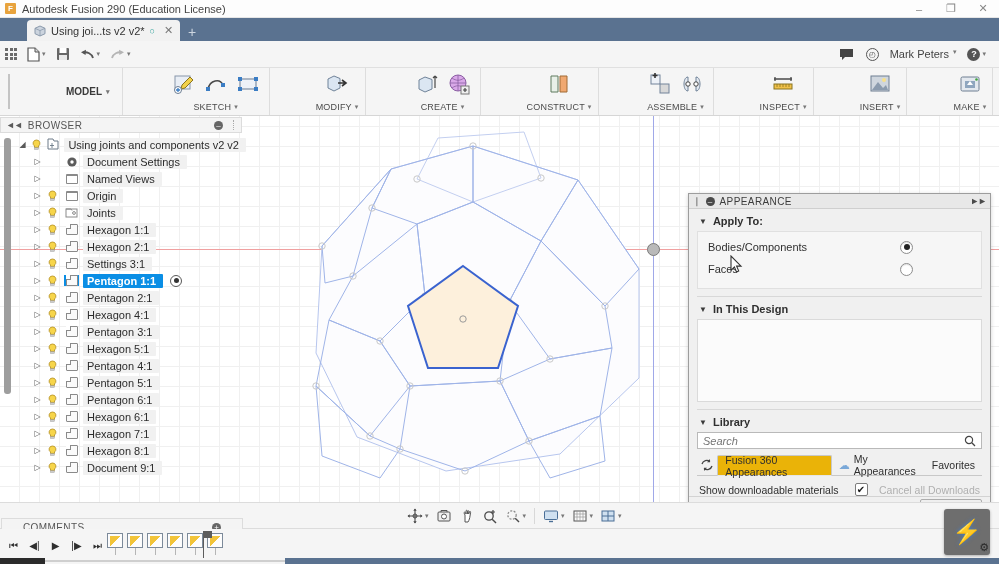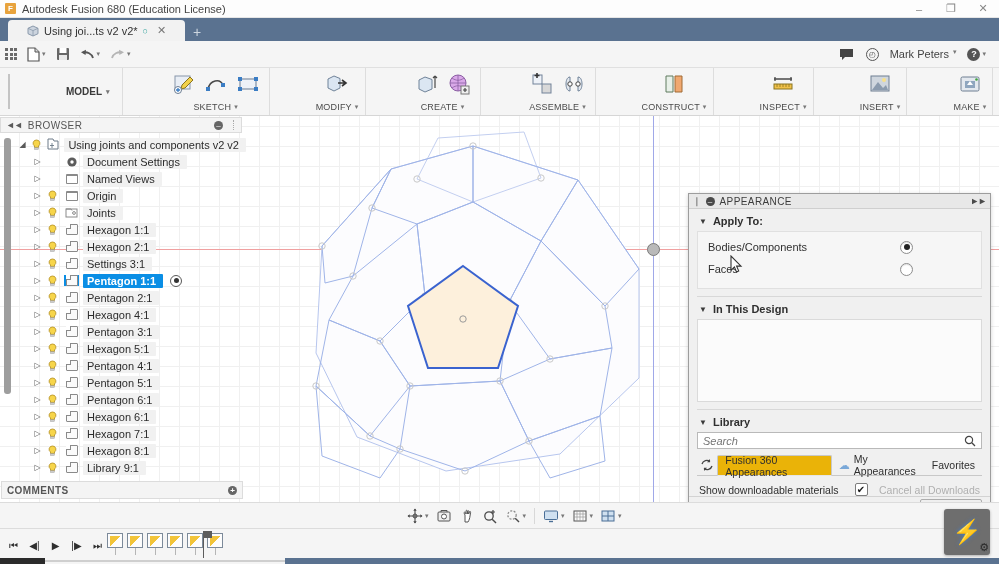--- a/index.html
+++ b/index.html
@@ -31,23 +31,23 @@
     color: #888; font-size: 11px;
   }
 
   
   .tabstrip {
     position: absolute; left: 0; top: 18px; width: 999px; height: 23px;
     background: #5a7290;
     display: flex; align-items: flex-end;
   }
   .doc-tab {
-    margin-left: 8px; height: 21px; background: #f2f2f2;
+    margin-left: 27px; height: 21px; background: #f2f2f2;
     border-radius: 4px 4px 0 0; display: flex; align-items: center;
-    padding: 0 19px; gap: 5px; min-width: 125px;
+    padding: 0 7px; gap: 5px; min-width: 125px;
   }
   .doc-tab .cube-ic { font-size: 11px; color: #8a99ab; }
   .doc-tab .lbl { font-size: 11px; color: #333; }
   .doc-tab .dot { font-size: 9px; color: #3ba7a0; margin-left: auto; }
   .doc-tab .x { font-size: 11px; color: #777; margin-left: 4px; }
   .tab-plus {
     width: 24px; height: 19px; display: flex; align-items: center; justify-content: center;
     color: #cdd6e0; font-size: 14px;
   }
 
@@ -266,24 +266,23 @@
     display: flex; align-items: center; justify-content: center;
   }
 
   
   .navbar {
     position: absolute; left: 0; top: 502px; width: 999px; height: 27px;
     background: #f5f5f5; border-top: 1px solid #dcdcdc; border-bottom: 1px solid #dcdcdc;
     display: flex; align-items: center;
   }
   .comments {
-    position: absolute; left: 1px; top: 481px; width: 242px; height: 18px;
+    position: absolute; left: 1px; top: 518px; width: 242px; height: 18px;
     background: #f4f4f4; border: 1px solid #dcdcdc; display: flex; align-items: center;
-    padding: 0 5px;
-    font-weight: bold;
+    padding: 0 21px;
   }
   .comments .title { font-size: 10px; color: #555; letter-spacing: .4px; }
   .comments .plus {
     margin-left: auto; width: 9px; height: 9px; border-radius: 50%; background: #666; color: #fff;
     display: flex; align-items: center; justify-content: center; font-size: 8px; line-height: 7px;
   }
   .nav-tools {
     position: absolute; left: 404px; top: 503px; height: 25px;
     display: flex; align-items: center; gap: 1px;
   }
@@ -334,21 +333,21 @@
   .cursor { position: absolute; left: 730px; top: 255px; z-index: 60; pointer-events: none; }
   svg { display: block; }
 </style>
 </head>
 <body>
 
 <div id="app">
 
   <div class="titlebar">
     <div class="tb-logo">F</div>
-    <div class="tb-title">Autodesk Fusion 680 (Education License)</div>
+    <div class="tb-title">Autodesk Fusion 290 (Education License)</div>
     <div class="tb-winbtns">
       <div class="tb-winbtn">–</div>
       <div class="tb-winbtn">❐</div>
       <div class="tb-winbtn">✕</div>
     </div>
   </div>
 
   <div class="tabstrip">
     <div class="doc-tab">
       <span class="cube-ic">
@@ -512,51 +511,51 @@
       <div class="rb-label">
         <span>CREATE</span>
         <span class="caret">▾</span>
       </div>
     </div>
 
     <div class="rb-panel">
       <div class="rb-icons">
         <div class="rb-ic">
           <svg width="24" height="24" viewBox="0 0 24 24">
+              <path d="M4 4h7v16H4z" fill="#e8f0e8" stroke="#5f7a5f"></path>
+              <path d="M13 4h7v16h-7z" fill="#f0a870" stroke="#a06a35"></path>
+            </svg>
+        </div>
+      </div>
+      <div class="rb-label">
+        <span>CONSTRUCT</span>
+        <span class="caret">▾</span>
+      </div>
+    </div>
+
+    <div class="rb-panel">
+      <div class="rb-icons">
+        <div class="rb-ic">
+          <svg width="24" height="24" viewBox="0 0 24 24">
               <rect x="3" y="3" width="9" height="9" fill="#eef2f8" stroke="#73839a"></rect>
               <rect x="12" y="12" width="9" height="9" fill="#d8d8d8" stroke="#73839a"></rect>
               <path d="M7 1v5M4.5 3.5h5" stroke="#333" stroke-width="1.6"></path>
             </svg>
         </div>
         <div class="rb-ic">
           <svg width="24" height="24" viewBox="0 0 24 24">
               <path d="M8 5c-3 0-4 4-4 7s1 7 4 7z" fill="#e3e8ef" stroke="#6f8298"></path>
               <path d="M16 5c3 0 4 4 4 7s-1 7-4 7z" fill="#e3e8ef" stroke="#6f8298"></path>
               <circle cx="8" cy="12" r="2.2" fill="#fff" stroke="#444"></circle>
               <circle cx="16" cy="12" r="2.2" fill="#fff" stroke="#444"></circle>
             </svg>
         </div>
       </div>
       <div class="rb-label">
         <span>ASSEMBLE</span>
-        <span class="caret">▾</span>
-      </div>
-    </div>
-
-    <div class="rb-panel">
-      <div class="rb-icons">
-        <div class="rb-ic">
-          <svg width="24" height="24" viewBox="0 0 24 24">
-              <path d="M4 4h7v16H4z" fill="#e8f0e8" stroke="#5f7a5f"></path>
-              <path d="M13 4h7v16h-7z" fill="#f0a870" stroke="#a06a35"></path>
-            </svg>
-        </div>
-      </div>
-      <div class="rb-label">
-        <span>CONSTRUCT</span>
         <span class="caret">▾</span>
       </div>
     </div>
 
     <div class="rb-panel">
       <div class="rb-icons">
         <div class="rb-ic">
           <svg width="24" height="24" viewBox="0 0 24 24">
               <path d="M3 7h18M4 5v4M20 5v4" stroke="#4a4a4a" stroke-width="1.3" fill="none"></path>
               <rect x="3" y="12" width="18" height="5" fill="#f0c14a" stroke="#8a7420"></rect>
@@ -960,21 +959,21 @@
             <span class="arrow">▷</span>
             <span class="bulb">
               <svg width="11" height="12" viewBox="0 0 11 12">
                 <path d="M5.5 1a3.3 3.3 0 0 1 2 6v1.4H3.5V7a3.3 3.3 0 0 1 2-6z" fill="#f7d54a" stroke="#b08a18" stroke-width=".8"></path>
                 <rect x="3.6" y="8.8" width="3.8" height="1.5" fill="#cfcfcf" stroke="#999" stroke-width=".5"></rect>
               </svg>
             </span>
             <span class="nodeic">
               <span class="bodyglyph"></span>
             </span>
-            <span class="tlabel">Library 9:1</span>
+            <span class="tlabel">Document 9:1</span>
           </div>
         </div>
     </div>
   </div>
 
   <div class="appr">
     <div class="appr-hdr">
       <span class="lgrip">❙</span>
       <span class="pin">–</span>
       <span class="ttl">APPEARANCE</span>

